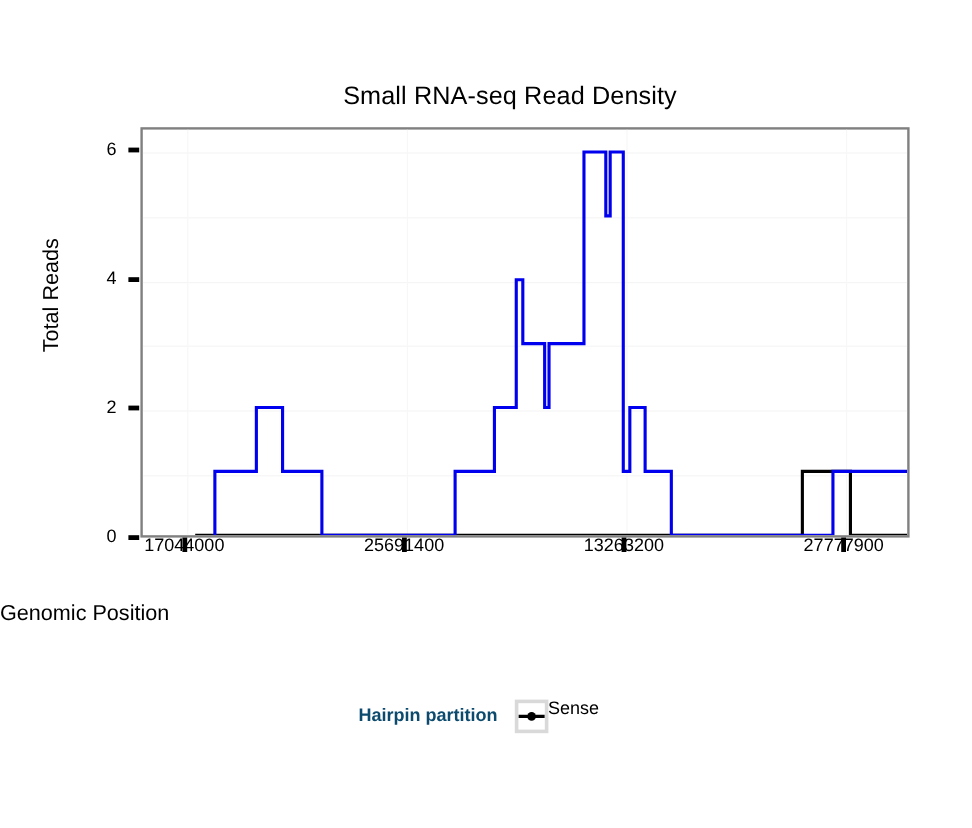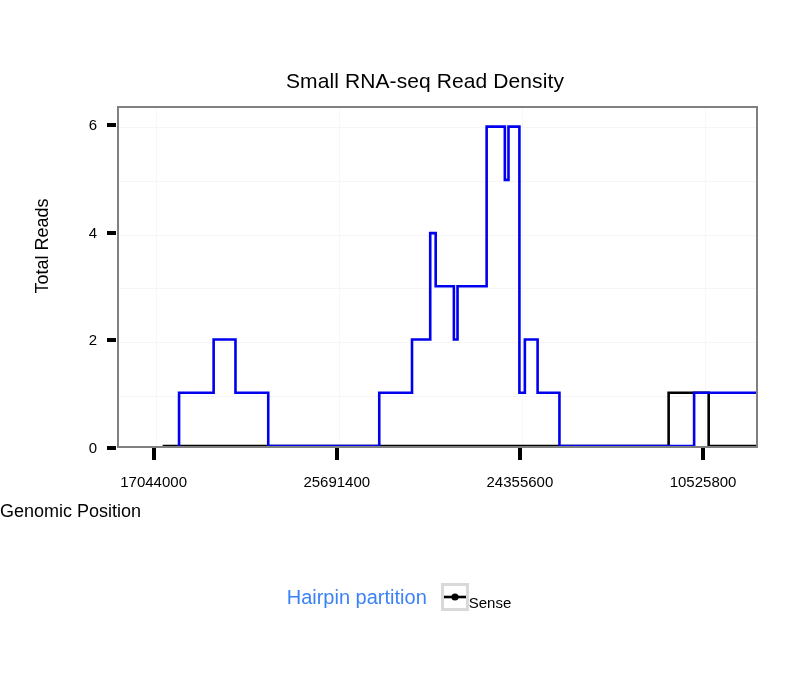--- a/index.html
+++ b/index.html
@@ -90,21 +90,21 @@
     color: #000000;
   }
   .y-tick-mark {
     position: absolute;
     width: 9px;
     height: 4px;
     background: #000000;
   }
   .x-tick-label {
     position: absolute;
-    top: 473px;
+    top: 446px;
     width: 130px;
     margin-left: -65px;
     text-align: center;
     font-size: 15px;
     line-height: 17px;
     color: #000000;
   }
   .x-tick-mark {
     position: absolute;
     top: 448px;
@@ -141,29 +141,29 @@
     position: absolute;
     left: 0;
     top: 583px;
     width: 810px;
     display: flex;
     align-items: center;
     justify-content: center;
     gap: 0px;
   }
   #legend-title {
-    font-size: 20px;
-    font-weight: normal;
-    color: #3b82f6;
+    font-size: 15px;
+    font-weight: bold;
+    color: #0c4a6e;
     margin-right: 14px;
     line-height: 16px;
   }
   .legend-item {
     display: flex;
-    align-items: flex-end;
+    align-items: flex-start;
     gap: 0;
     margin-right: 12px;
   }
   .legend-key {
     width: 28px;
     height: 28px;
     border: 3px solid #d9d9d9;
     background: #ffffff;
     box-sizing: border-box;
     position: relative;
@@ -217,23 +217,23 @@
       <div class="y-tick-label" style="left: 65px; top: 224.567px; width: 32px;">4</div>
       <div class="y-tick-mark" style="left: 107px; top: 122.85px;"></div>
       <div class="y-tick-label" style="left: 65px; top: 116.85px; width: 32px;">6</div>
     </div>
   <div id="x-axis">
       <div class="x-tick-mark" style="left: 153.629px;"></div>
       <div class="x-tick-label" style="left: 153.629px;">17044000</div>
       <div class="x-tick-mark" style="left: 336.771px;"></div>
       <div class="x-tick-label" style="left: 336.771px;">25691400</div>
       <div class="x-tick-mark" style="left: 519.914px;"></div>
-      <div class="x-tick-label" style="left: 519.914px;">24355600</div>
+      <div class="x-tick-label" style="left: 519.914px;">13263200</div>
       <div class="x-tick-mark" style="left: 703.057px;"></div>
-      <div class="x-tick-label" style="left: 703.057px;">10525800</div>
+      <div class="x-tick-label" style="left: 703.057px;">27777900</div>
     </div>
 
   <div id="legend">
     <div id="legend-title">Hairpin partition</div>
     <div id="legend-items" style="display:flex;align-items:center;">
         <div class="legend-item">
           <div class="legend-key">
             <svg width="22" height="22" viewBox="0 0 22 22">
               <line x1="0" y1="11" x2="22" y2="11" stroke="#000000" stroke-width="2.6"></line>
               <circle cx="11" cy="11" r="3.6" fill="#000000"></circle>

